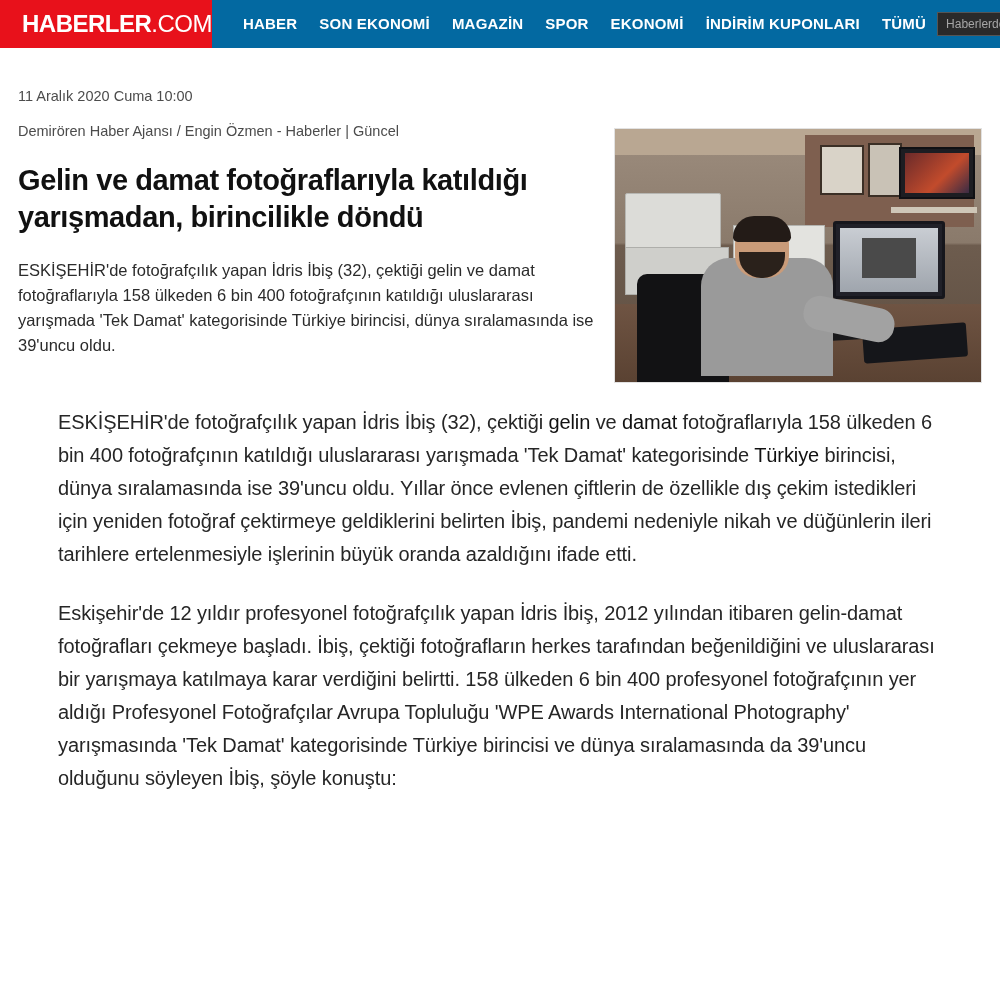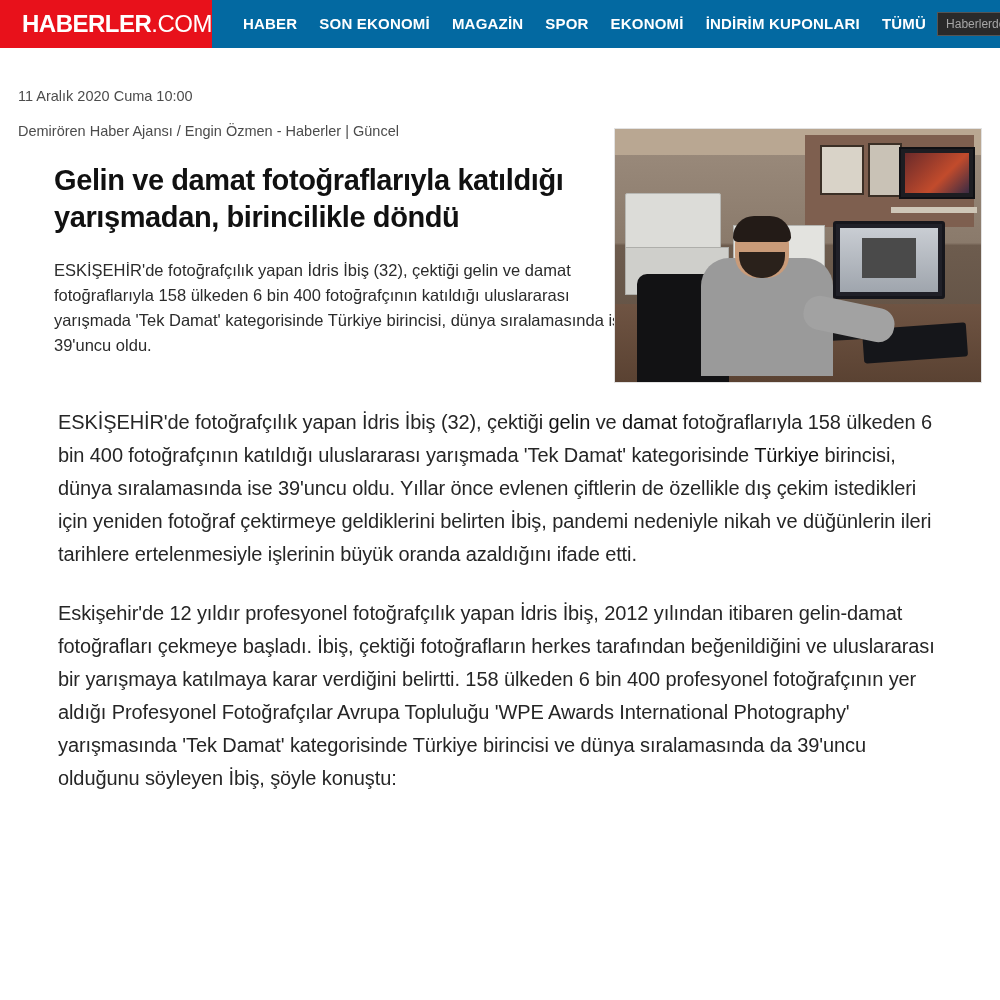--- a/index.html
+++ b/index.html
@@ -79,21 +79,20 @@
     line-height: 21px;
   }
   .meta-date { display: block; }
   .meta-source { display: block; margin-top: 14px; }
 
   
   .top-area {
     position: relative;
     padding: 0 18px;
     margin-top: 20px;
-    margin-left: 36px;
   }
   .headline {
     font-size: 29px;
     font-weight: 700;
     line-height: 37px;
     letter-spacing: -0.4px;
     width: 600px;
     margin: 0;
     color: #111;
   }

